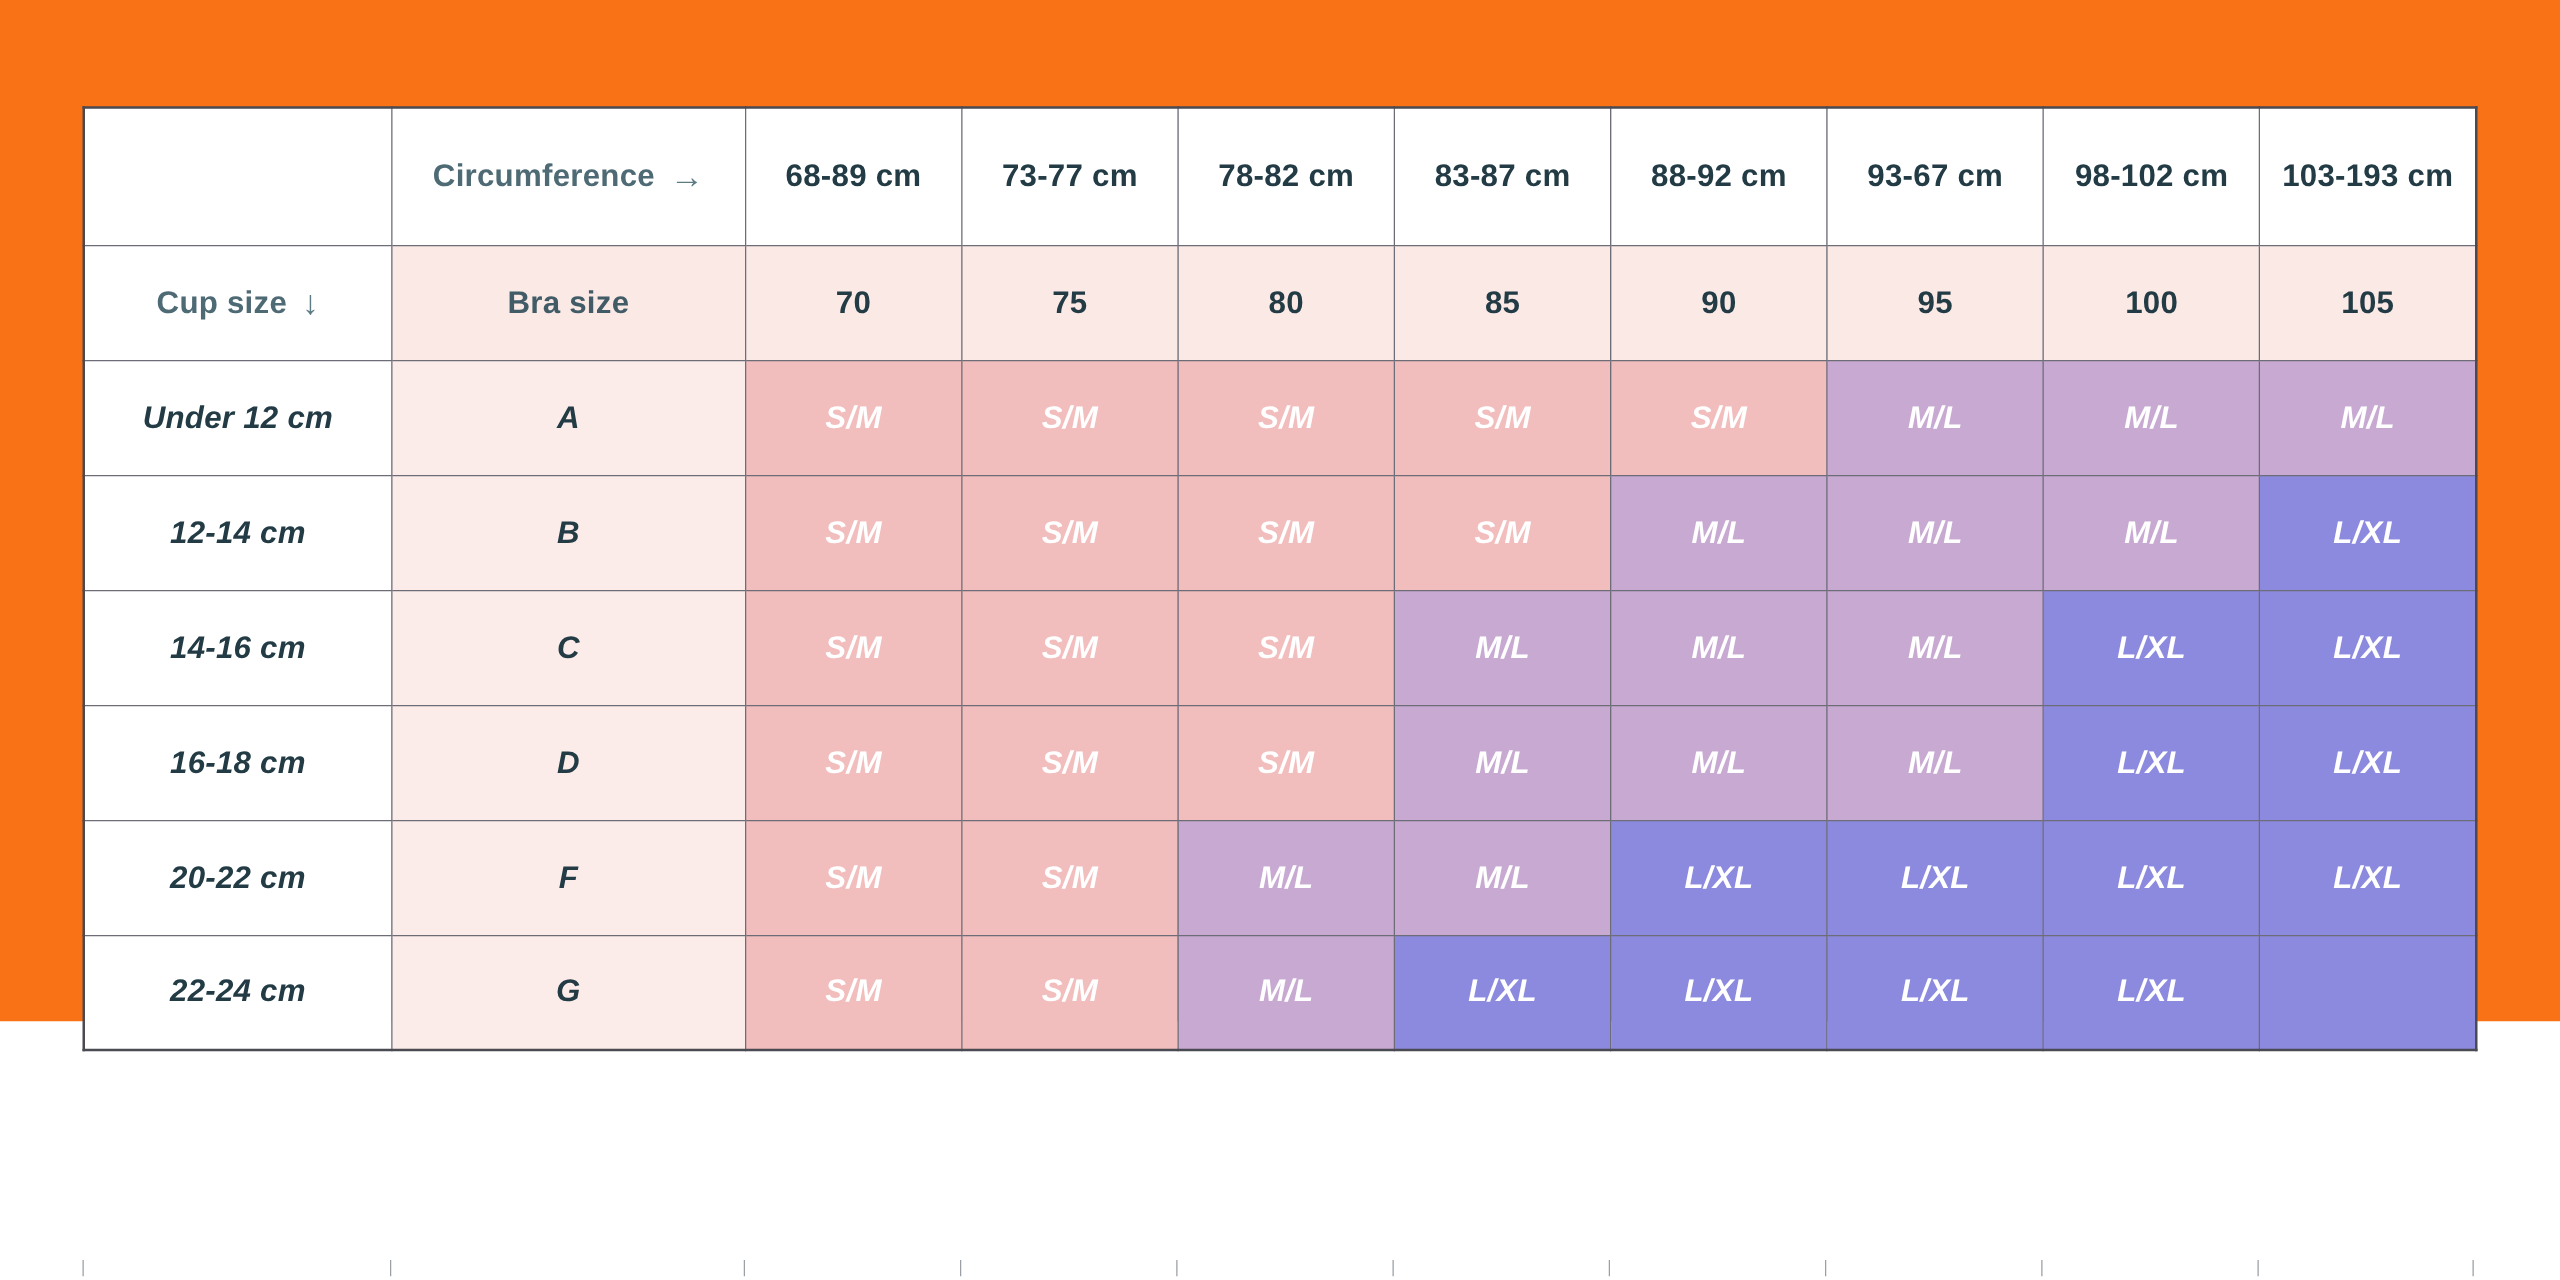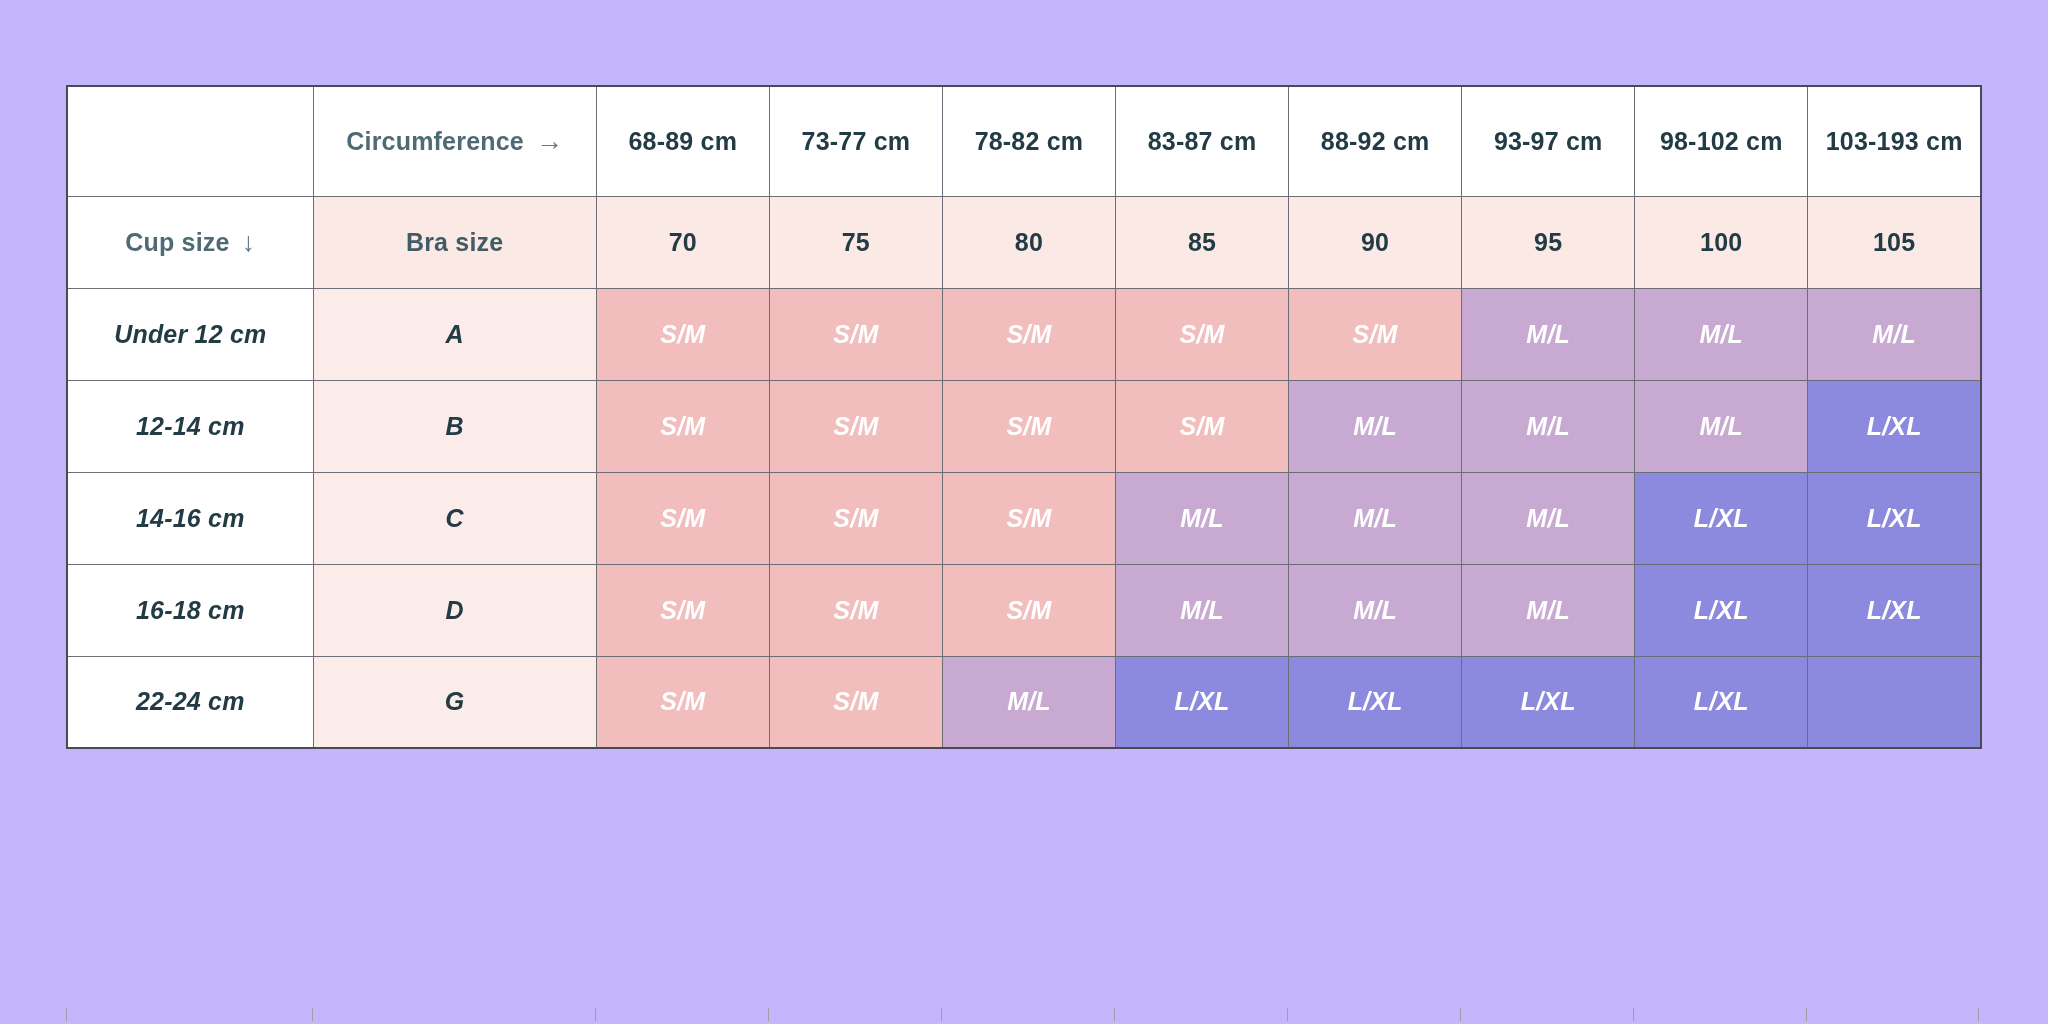--- a/index.html
+++ b/index.html
@@ -11,22 +11,22 @@
     overflow: hidden;
   }
   body {
     font-family: "Liberation Sans", sans-serif;
     color: #2b3f46;
   }
 
   .page {
     position: relative;
     width: 2048px;
-    height: 1024px;
-    background: #c4b5fd;
+    height: 817px;
+    background: #f97316;
   }
 
   .table-wrap {
     position: absolute;
     left: 66px;
     top: 85px;
     width: 1916px;
   }
 
   table.size-table {
@@ -186,21 +186,21 @@
             <td class="blank-cell"></td>
             <td class="head-label"><span class="head-label-inner">
                 <span>Circumference</span>
                 <span class="arrow-inline">→</span>
               </span></td>
             <td class="head-col">68-89 cm</td>
             <td class="head-col">73-77 cm</td>
             <td class="head-col">78-82 cm</td>
             <td class="head-col">83-87 cm</td>
             <td class="head-col">88-92 cm</td>
-            <td class="head-col">93-97 cm</td>
+            <td class="head-col">93-67 cm</td>
             <td class="head-col">98-102 cm</td>
             <td class="head-col">103-193 cm</td>
           </tr>
           <tr class="row-bra">
             <td class="cup-head"><span class="cup-head-inner">
                 <span>Cup size</span>
                 <span class="arrow-inline">↓</span>
               </span></td>
             <td class="bra-head">Bra size</td>
             <td class="bra-num">70</td>
@@ -254,20 +254,32 @@
             <td class="cell-sm">S/M</td>
             <td class="cell-sm">S/M</td>
             <td class="cell-sm">S/M</td>
             <td class="cell-ml">M/L</td>
             <td class="cell-ml">M/L</td>
             <td class="cell-ml">M/L</td>
             <td class="cell-lxl">L/XL</td>
             <td class="cell-lxl">L/XL</td>
           </tr>
           <tr class="row-data">
+            <td class="cup-label">20-22 cm</td>
+            <td class="bra-letter">F</td>
+            <td class="cell-sm">S/M</td>
+            <td class="cell-sm">S/M</td>
+            <td class="cell-ml">M/L</td>
+            <td class="cell-ml">M/L</td>
+            <td class="cell-lxl">L/XL</td>
+            <td class="cell-lxl">L/XL</td>
+            <td class="cell-lxl">L/XL</td>
+            <td class="cell-lxl">L/XL</td>
+          </tr>
+          <tr class="row-data">
             <td class="cup-label">22-24 cm</td>
             <td class="bra-letter">G</td>
             <td class="cell-sm">S/M</td>
             <td class="cell-sm">S/M</td>
             <td class="cell-ml">M/L</td>
             <td class="cell-lxl">L/XL</td>
             <td class="cell-lxl">L/XL</td>
             <td class="cell-lxl">L/XL</td>
             <td class="cell-lxl">L/XL</td>
             <td class="cell-empty"></td>

